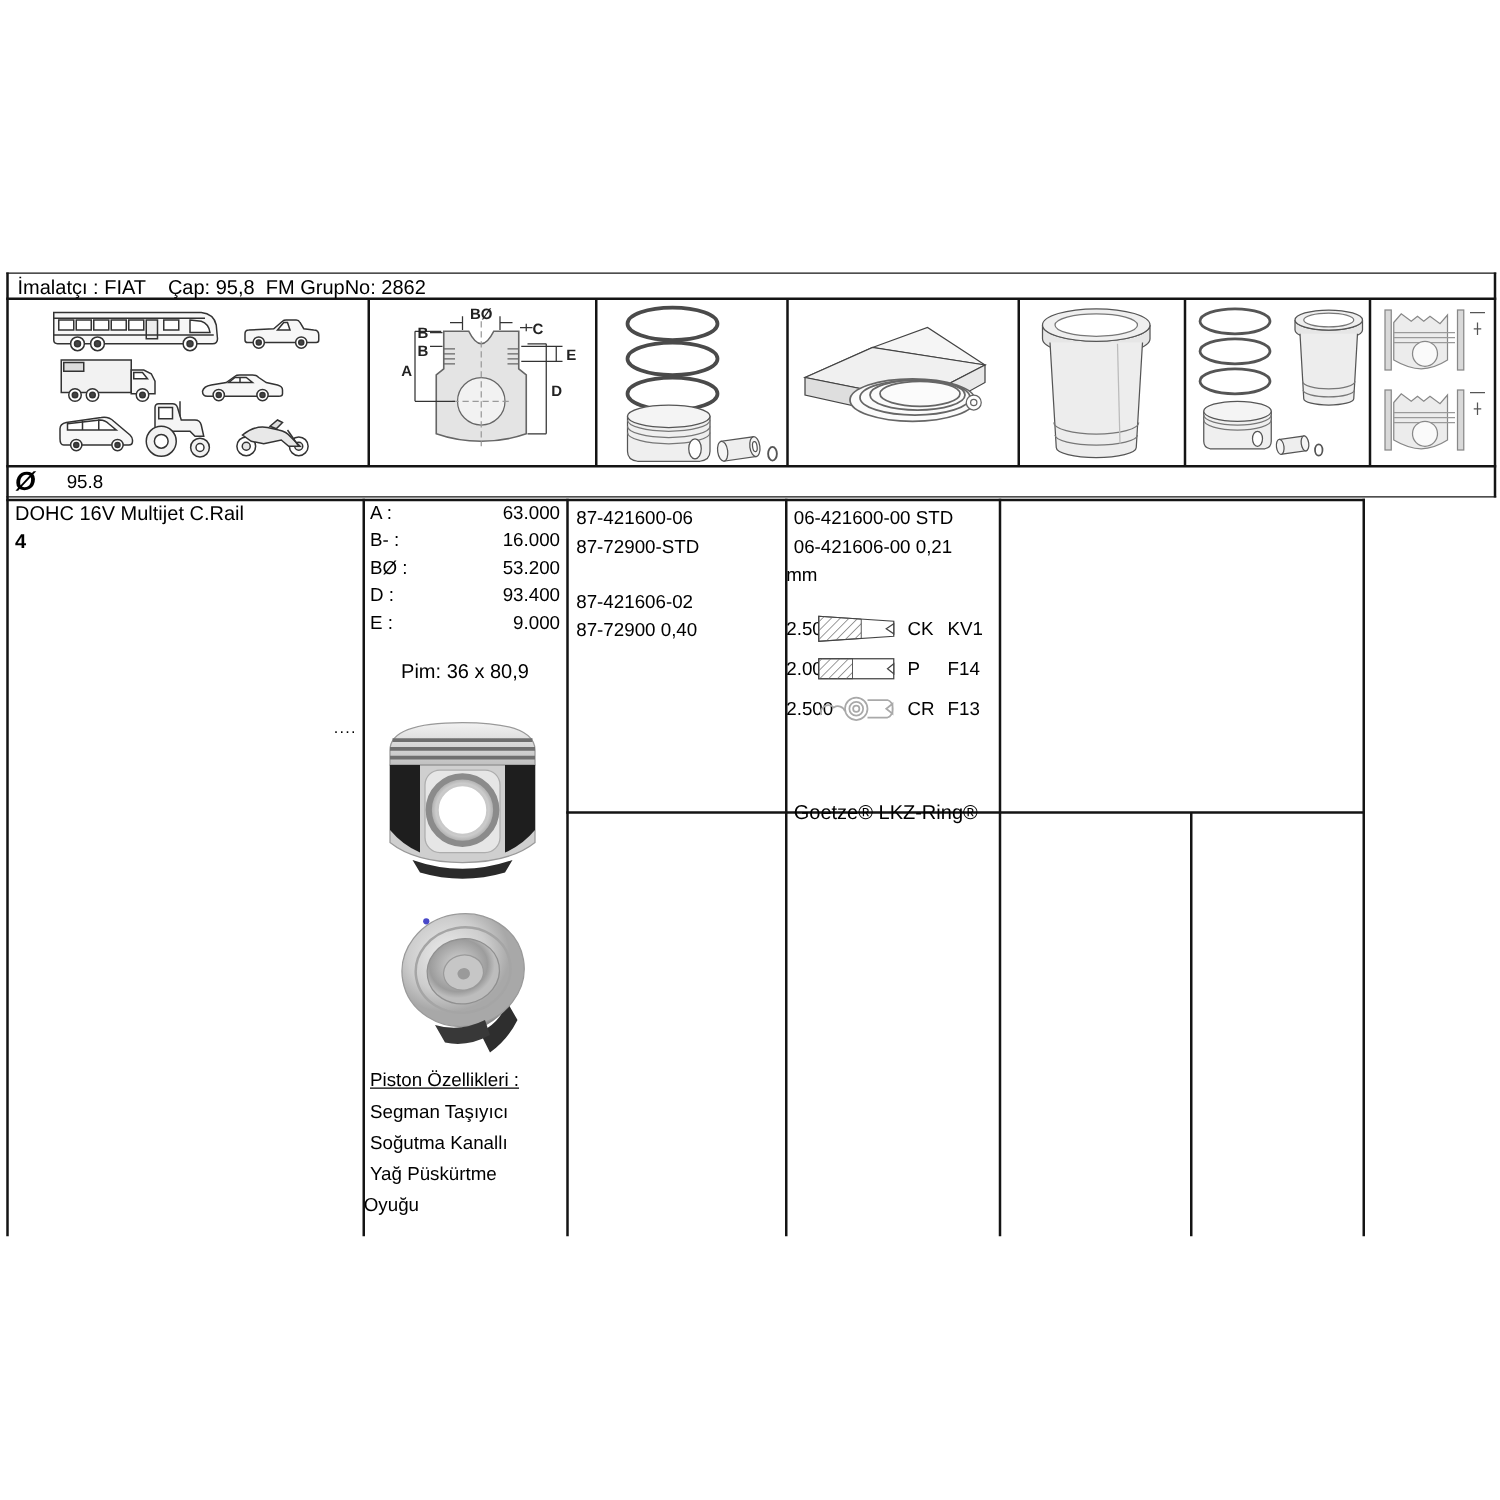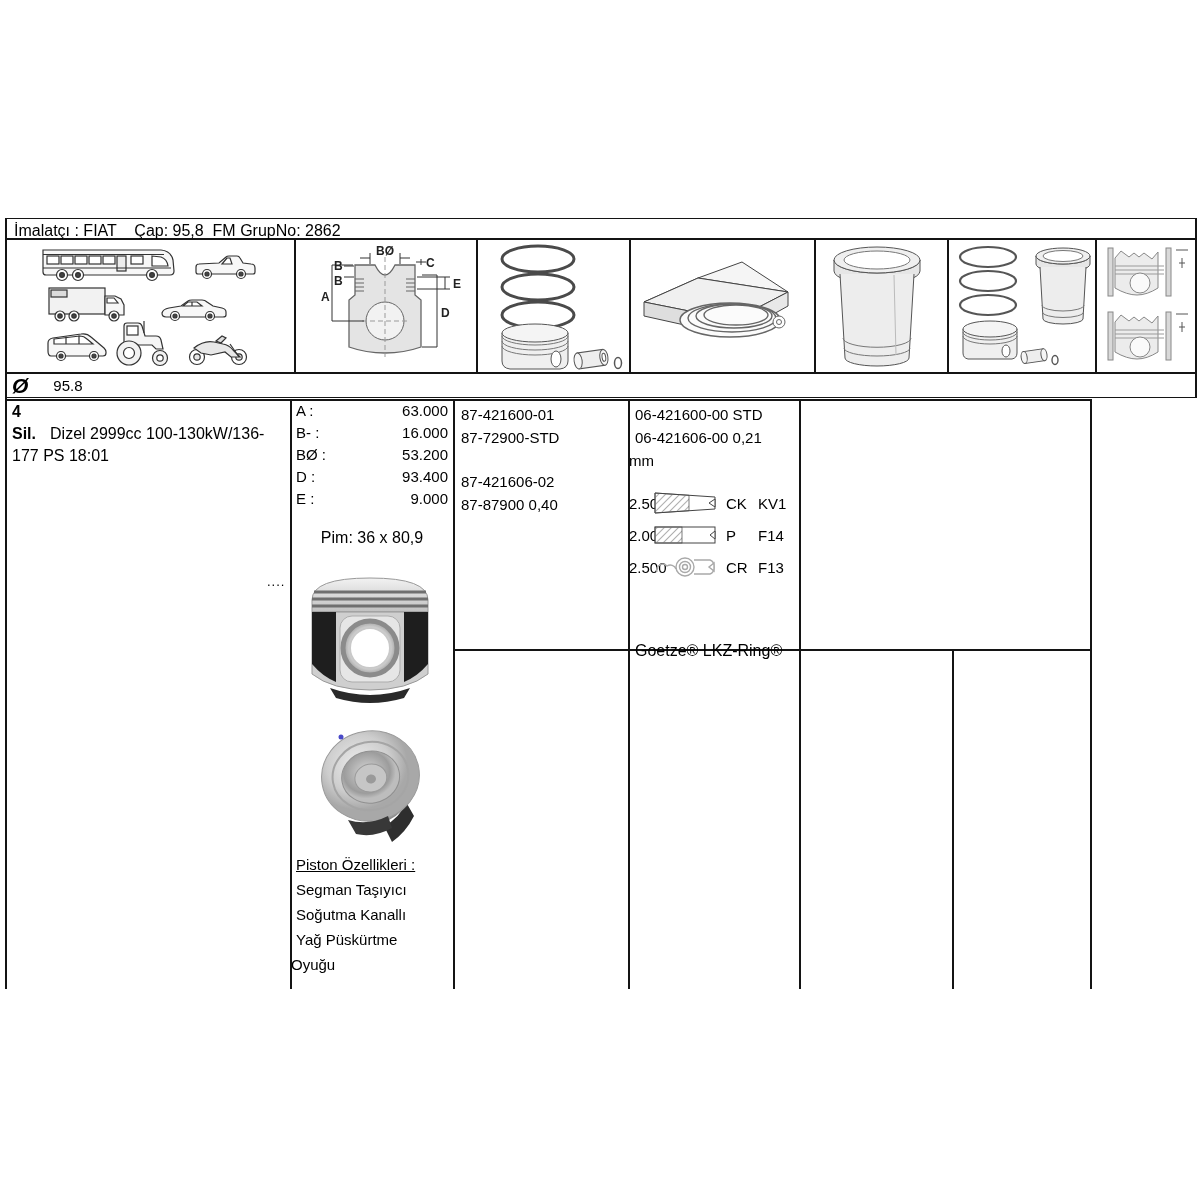--- a/index.html
+++ b/index.html
@@ -270,22 +270,22 @@
   </g>
 </svg>
 </div>
 
 <div class="abs" style="top:374px;left:12px;height:23px;display:flex;align-items:center">
   <span style="font-size:21px;font-style:italic;font-weight:bold">Ø</span>
   <span style="font-size:15px;margin-left:25px">95.8</span>
 </div>
 
 <div class="abs t15" style="top:401px;left:12px;width:277px">
+  <div>DOHC 16V Multijet C.Rail</div>
   <div class="b">4</div>
-  <div><span class="b" style="margin-right:14px">Sil.</span><span>Dizel 2999cc 100-130kW/136-177 PS 18:01</span></div>
 </div>
 <div class="abs" style="top:574px;left:267px;font-size:13px;letter-spacing:1px">....</div>
 
 <div class="abs" style="top:402px;left:296px;width:152px">
   <div class="dimrow">
       <span>A :</span>
       <span>63.000</span>
     </div>
   <div class="dimrow">
       <span>B- :</span>
@@ -363,25 +363,25 @@
 
 <div class="abs feat" style="top:852px;left:296px;width:156px">
   <div class="title">Piston Özellikleri :</div>
   <div>Segman Taşıyıcı</div>
   <div>Soğutma Kanallı</div>
   <div>Yağ Püskürtme</div>
   <div style="margin-left:-5px">Oyuğu</div>
 </div>
 
 <div class="abs" style="top:403px;left:461px">
-  <div class="num">87-421600-01</div>
+  <div class="num">87-421600-06</div>
   <div class="num">87-72900-STD</div>
   <div style="height:21px"></div>
   <div class="num">87-421606-02</div>
-  <div class="num">87-87900 0,40</div>
+  <div class="num">87-72900 0,40</div>
 </div>
 
 <div class="abs" style="top:403px;left:629px;width:168px">
   <div class="num" style="padding-left:6px">06-421600-00 STD</div>
   <div class="num" style="padding-left:6px">06-421606-00 0,21</div>
   <div class="num">mm</div>
 </div>
 
 <div class="ring-row" style="top:489px">
   <span class="rs-size">2.500</span>

